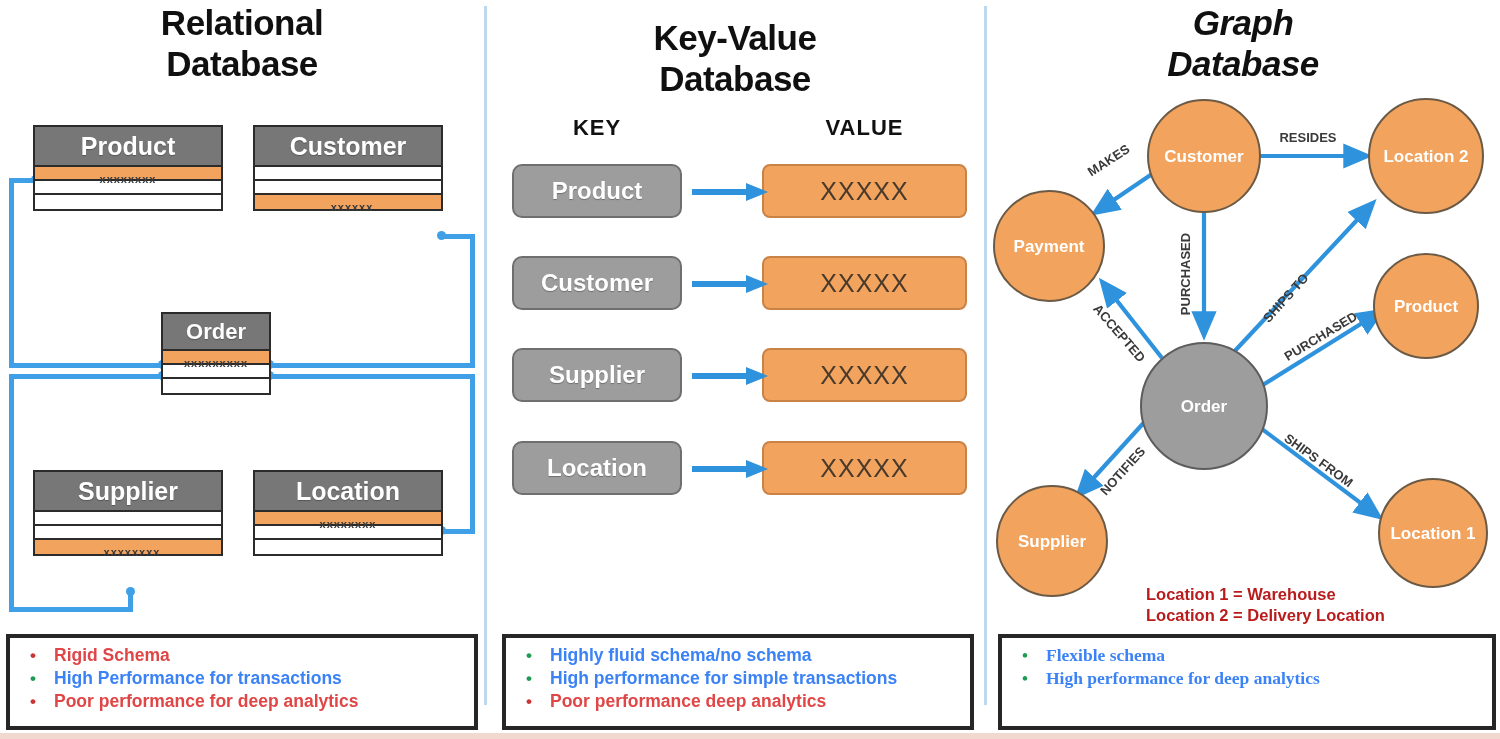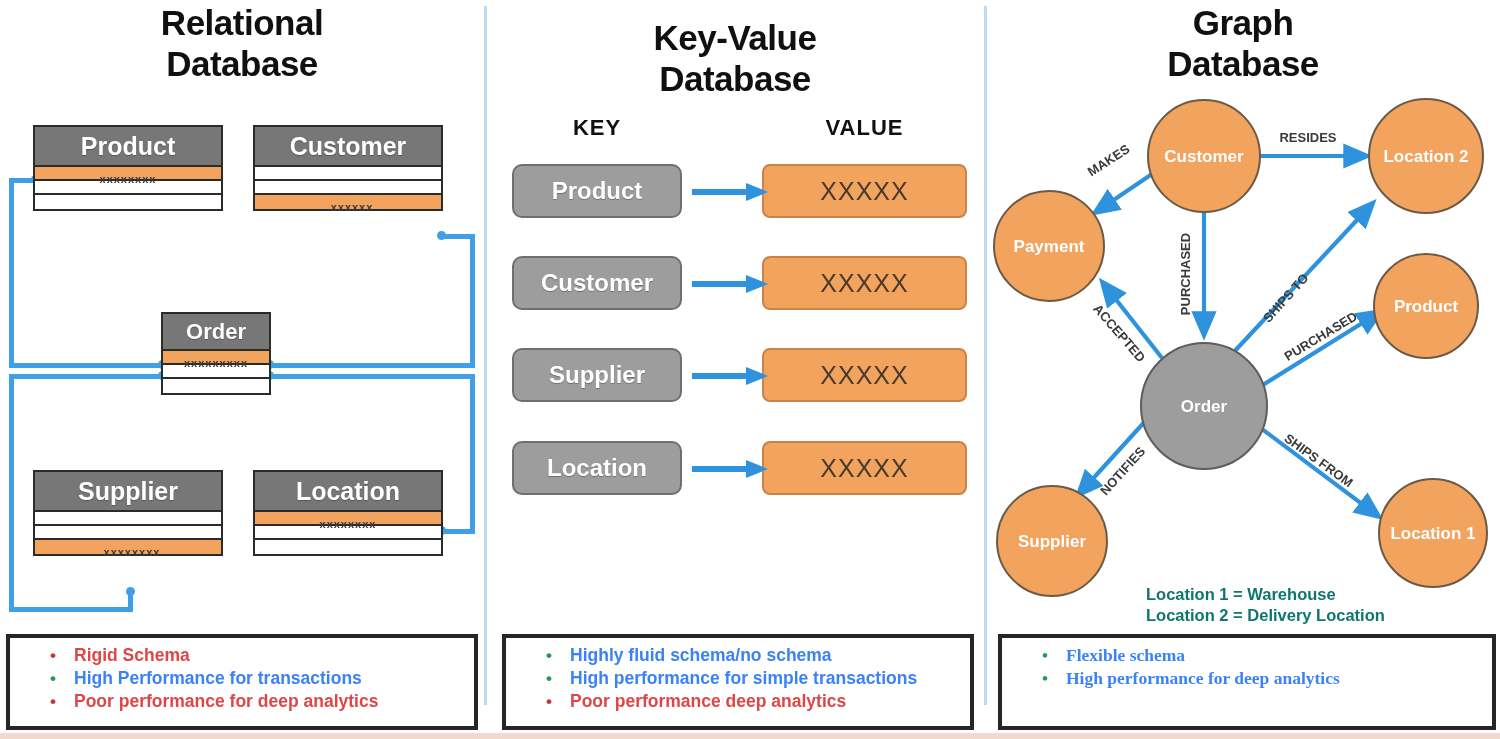--- a/index.html
+++ b/index.html
@@ -24,21 +24,21 @@
     position:absolute;
     text-align:center;
     font-weight:bold;
     font-size:35px;
     line-height:41px;
     color:#101010;
     letter-spacing:-0.5px;
   }
   .col-title.c1{left:0;top:2px;width:484px;}
   .col-title.c2{left:486px;top:2px;width:498px;margin-top:15px;}
-  .col-title.c3{left:986px;top:2px;width:514px;}
+  .col-title.c3{left:986px;top:2px;width:514px;font-style:italic;}
 
   
   .rtable{
     position:absolute;
     border:2px solid #2b2b2b;
     box-sizing:border-box;
     background:#fff;
   }
   .rtable .hd{
     background:#777777;
@@ -69,21 +69,20 @@
   
   .conn{position:absolute;background:#3fa0e8;}
   .dot{position:absolute;width:9px;height:9px;border-radius:50%;background:#3fa0e8;}
 
   
   .notebox{
     position:absolute;
     border:4px solid #262626;
     background:#fff;
     box-sizing:border-box;
-    padding-left:20px;
   }
   .notebox ul{margin:0;padding:6px 0 0 44px;list-style:none;}
   .notebox li{
     font-size:17.5px;
     font-weight:bold;
     line-height:23px;
     position:relative;
     white-space:nowrap;
   }
   .notebox li::before{
@@ -135,21 +134,21 @@
     letter-spacing:1px;
   }
   .kvarrow{position:absolute;width:86px;height:24px;}
 
   
   .gwrap{position:absolute;left:986px;top:96px;width:514px;height:530px;}
   .legend{
     position:absolute;
     font-size:16.5px;
     font-weight:bold;
-    color:#0f766e;
+    color:#b91c1c;
     line-height:21px;
     white-space:nowrap;
   }
 </style>
 </head>
 <body>
 
 <div id="root">
 
   <div class="divider d1"></div>

